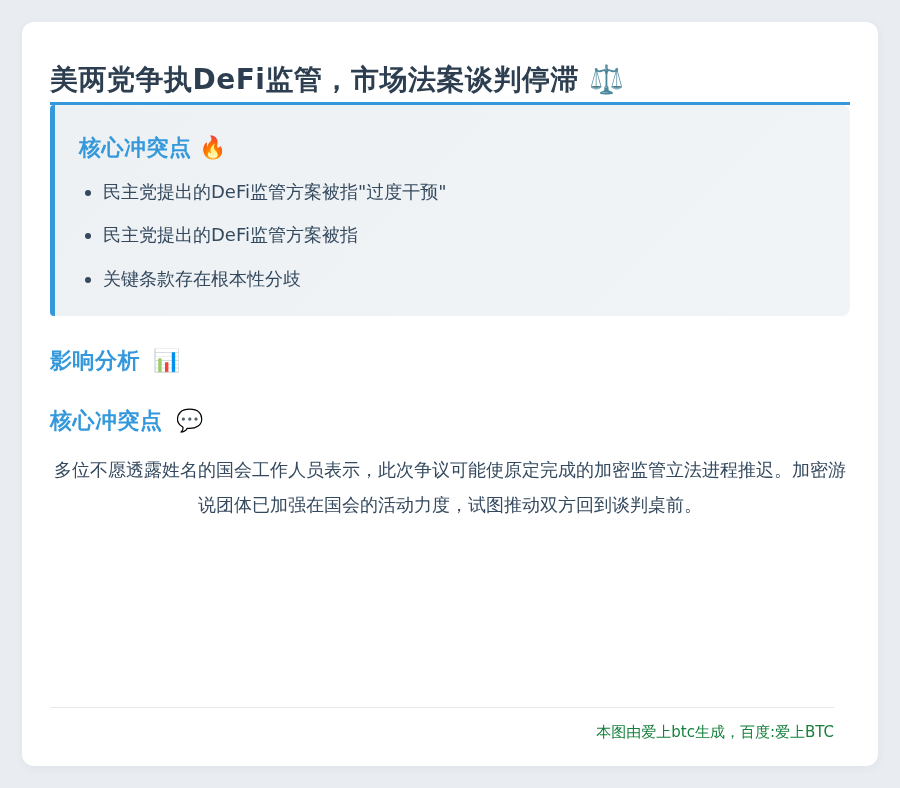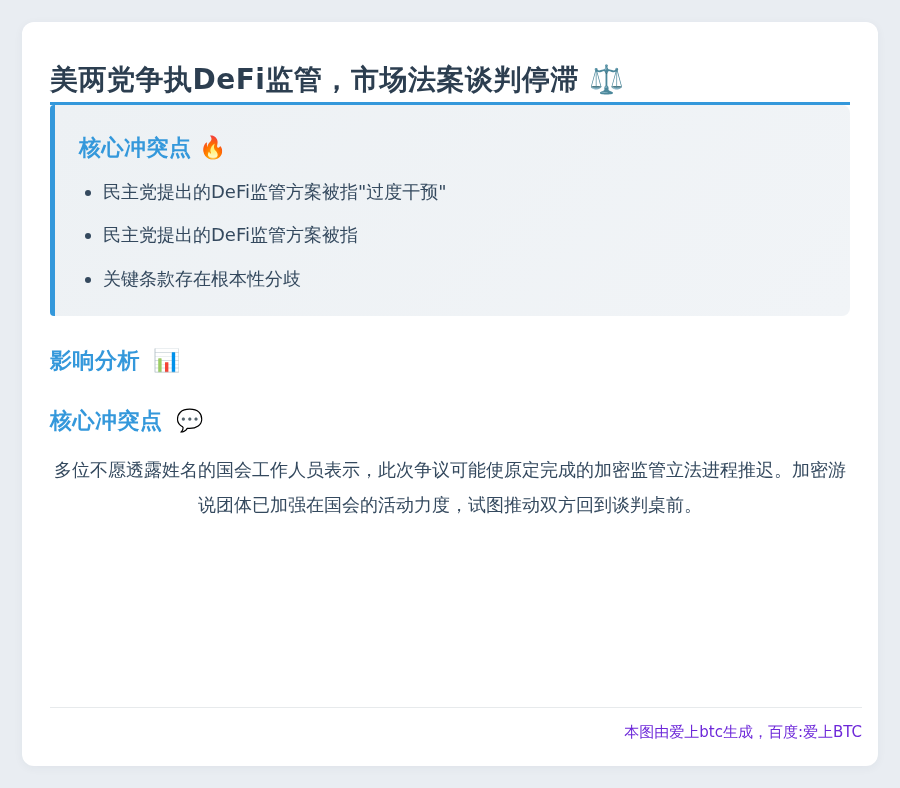--- a/index.html
+++ b/index.html
@@ -57,26 +57,26 @@
   ul.bullet-list li:last-child { margin-bottom: 6px; }
   p.body-paragraph {
     margin: 16px 0 0 0;
     font-size: 18px;
     line-height: 1.95;
     color: #34495e;
     text-align: center;
   }
   .card-footer {
     position: absolute;
-    left: 28px; right: 16px; bottom: 24px;
+    left: 28px; right: 44px; bottom: 24px;
     border-top: 1px solid #e7eaec;
     padding-top: 15px;
     text-align: right;
     font-size: 15px;
-    color: #6d28d9;
+    color: #15803d;
   }
   .emoji { font-style: normal; }
 </style>
 </head>
 <body>
 
 <div class="card">
 
   <h1 class="title"><span>美两党争执DeFi监管，市场法案谈判停滞</span> <span class="emoji">⚖️</span></h1>
 

